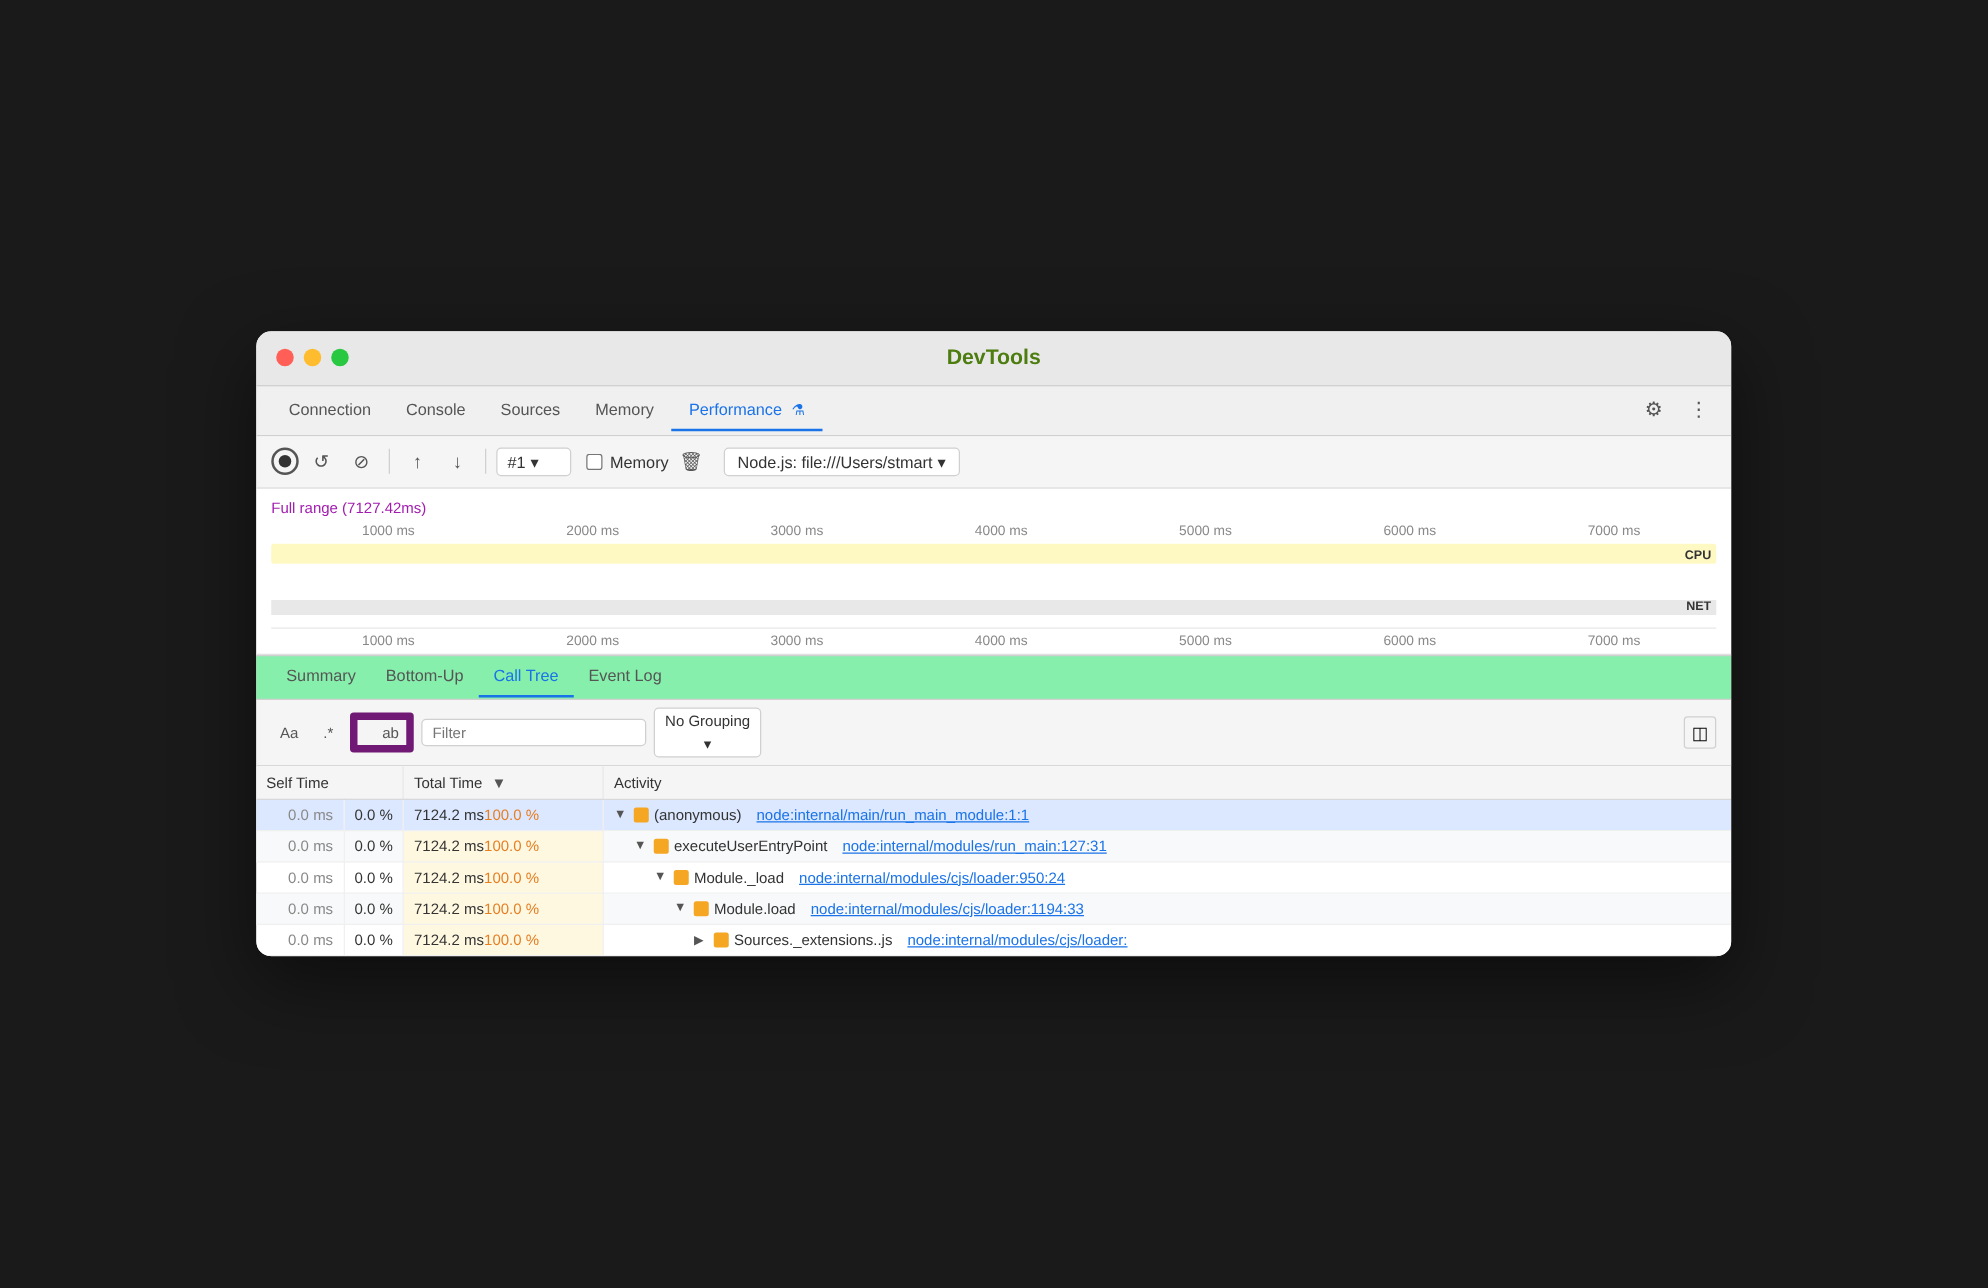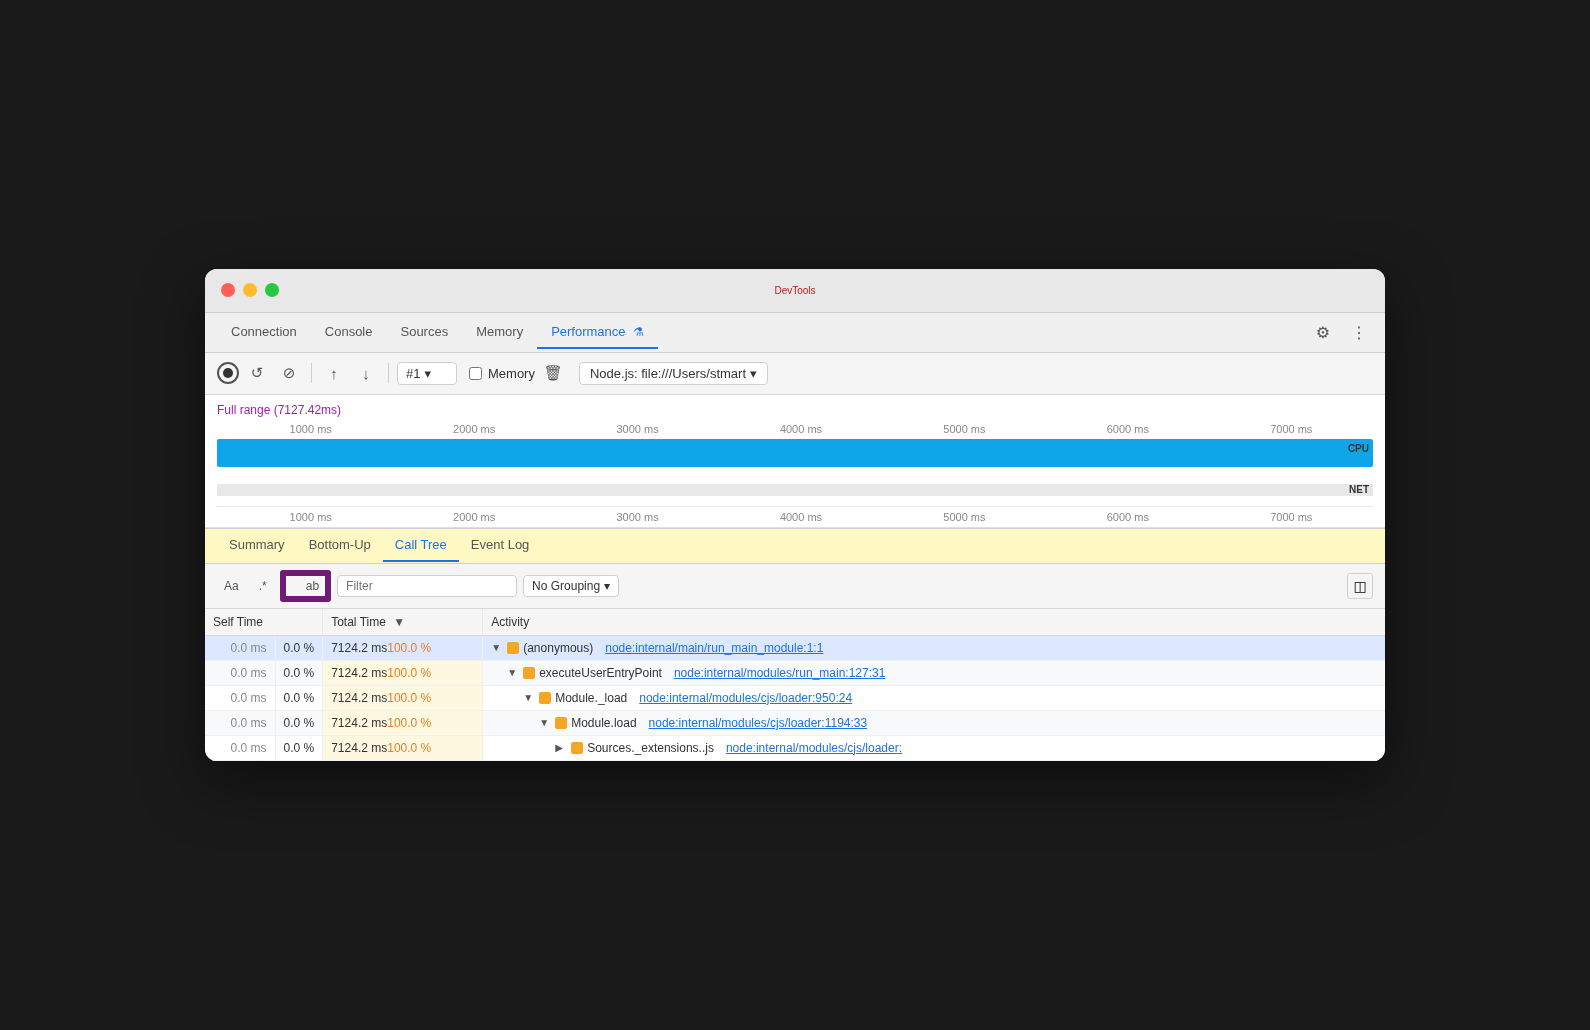--- a/index.html
+++ b/index.html
@@ -37,23 +37,23 @@
       height: 14px;
       border-radius: 50%;
     }
     .tl-close { background: #ff5f57; }
     .tl-minimize { background: #febc2e; }
     .tl-maximize { background: #28c840; }
     .titlebar-title {
       position: absolute;
       left: 50%;
       transform: translateX(-50%);
-      font-size: 10px;
-      font-weight: 400;
-      color: #b91c1c;
+      font-size: 17px;
+      font-weight: 700;
+      color: #4d7c0f;
     }
     .nav-tabs {
       background: #f0f0f0;
       display: flex;
       align-items: center;
       padding: 0 12px;
       border-bottom: 1px solid #d0d0d0;
       height: 40px;
     }
     .nav-tab {
@@ -197,22 +197,22 @@
       flex: 1;
       text-align: center;
     }
     .cpu-bar-container {
       position: relative;
       height: 28px;
       margin-bottom: 0;
     }
     .cpu-bar {
       width: 100%;
-      height: 28px;
-      background: #0ea5e9;
+      height: 16px;
+      background: #fef9c3;
       border-radius: 2px;
       position: relative;
     }
     .cpu-label {
       position: absolute;
       right: 4px;
       top: 4px;
       font-size: 10px;
       font-weight: 600;
       color: #333;
@@ -240,21 +240,21 @@
       align-items: center;
       font-size: 11px;
       color: #888;
       padding: 4px 0 4px 2px;
       border-top: 1px solid #e8e8e8;
     }
     .bottom-tabs {
       display: flex;
       align-items: center;
       padding: 16px 12px;
-      background: #fef9c3;
+      background: #86efac;
       border-bottom: 1px solid #d0d0d0;
       border-top: 1px solid #d0d0d0;
       height: 36px;
     }
     .bottom-tab {
       padding: 8px 12px;
       font-size: 13px;
       color: #555;
       cursor: pointer;
       border-bottom: 2px solid transparent;
@@ -293,20 +293,21 @@
       display: flex;
       align-items: center;
       gap: 4px;
       padding: 3px 8px;
       border: 1px solid #d0d0d0;
       border-radius: 4px;
       background: white;
       font-size: 12px;
       color: #333;
       cursor: pointer;
+      flex-direction: column;
     }
     .filter-spacer { flex: 1; }
     .expand-icon-btn {
       width: 26px;
       height: 26px;
       display: flex;
       align-items: center;
       justify-content: center;
       cursor: pointer;
       border: 1px solid #d0d0d0;

